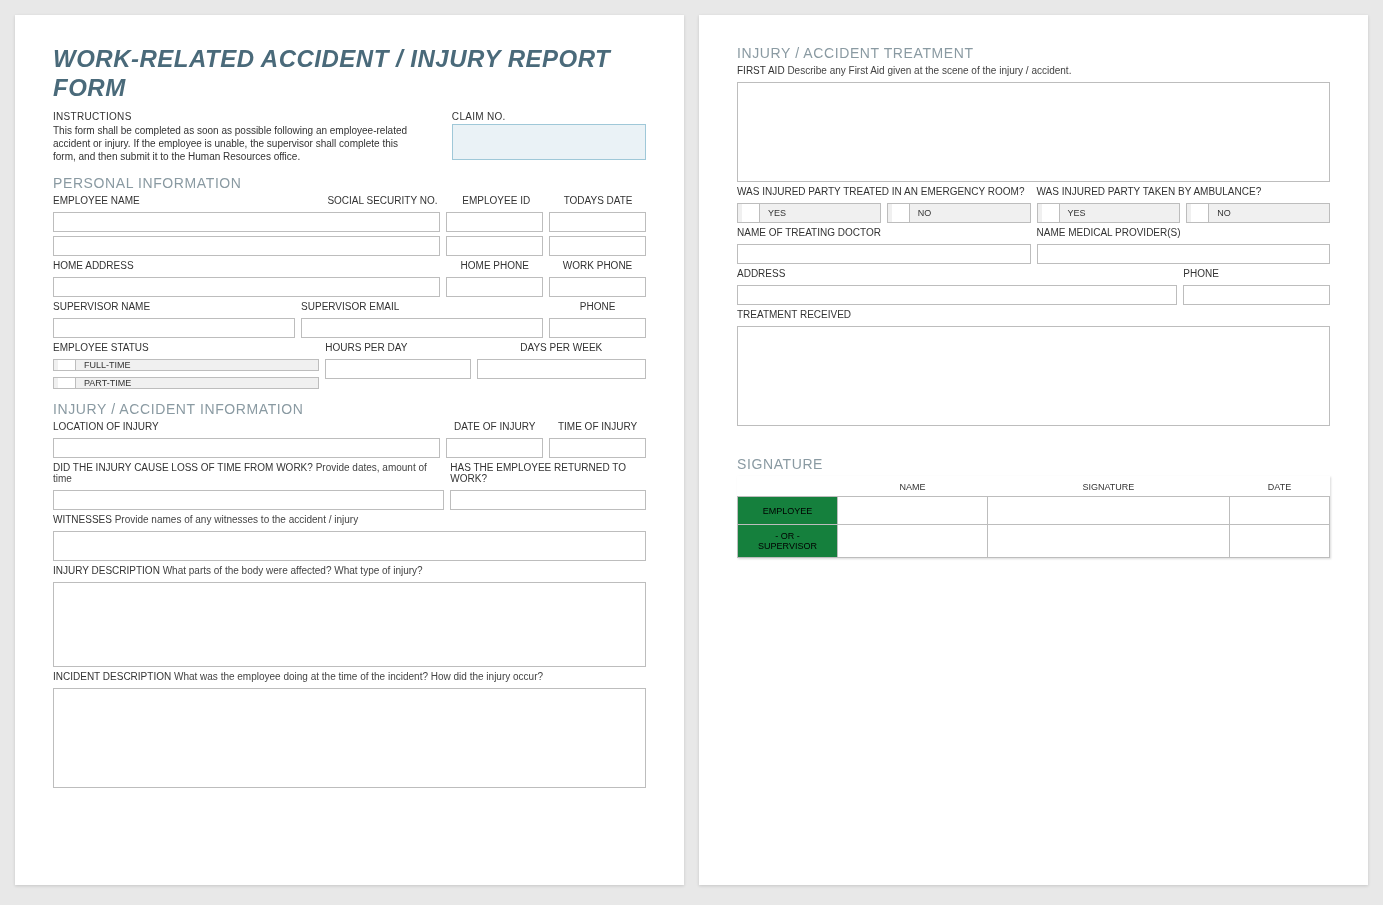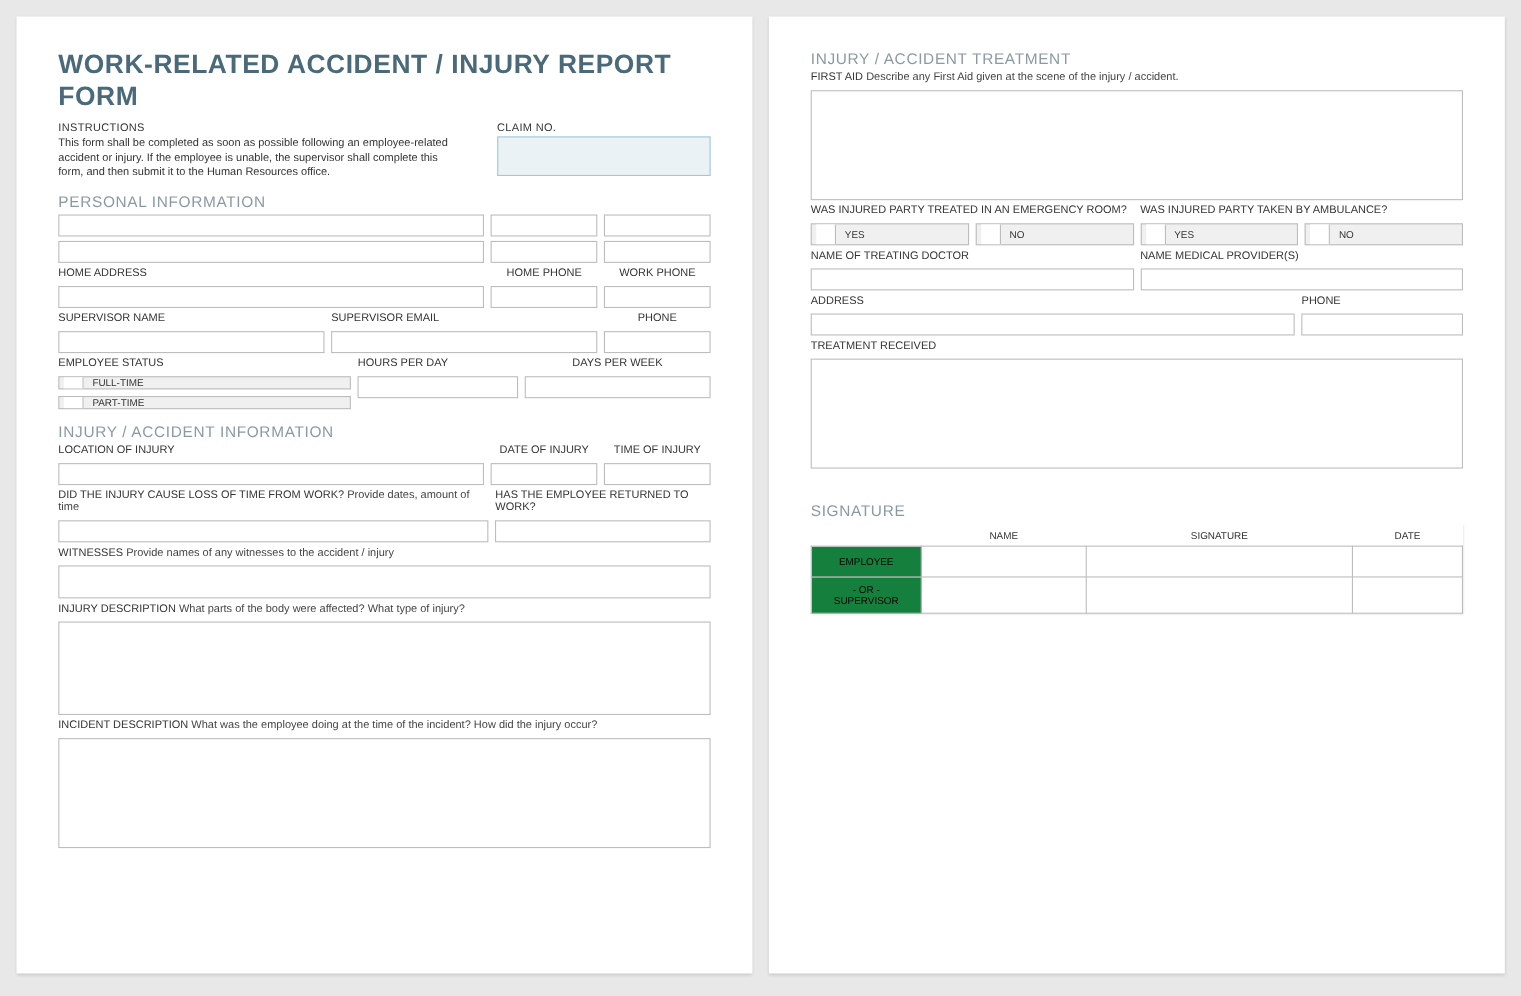--- a/index.html
+++ b/index.html
@@ -18,20 +18,21 @@
     width: 680px;
     height: 870px;
   }
   .title {
     color: #4a6a7a;
     font-size: 24px;
     font-weight: 600;
     letter-spacing: 0.5px;
     line-height: 1.2;
     margin-bottom: 8px;
+    font-style: italic;
   }
   .instructions-row { display: flex; gap: 30px; margin-bottom: 10px; }
   .instructions-col { flex: 1.9; }
   .claim-col { flex: 1; }
   .label-sm {
     font-size: 10px;
     color: #333;
     letter-spacing: 0.3px;
     display: block;
     margin-bottom: 2px;
@@ -137,20 +138,34 @@
       <div class="body-text">This form shall be completed as soon as possible following an employee-related accident or injury. If the employee is unable, the supervisor shall complete this form, and then submit it to the Human Resources office.</div>
     </div>
     <div class="claim-col">
       <span class="label-sm">CLAIM NO.</span>
       <div class="input-blue"></div>
     </div>
   </div>
 
   <div class="section-head">PERSONAL INFORMATION</div>
 
+  <div class="row">
+    <div style="flex:2.2">
+        <span class="label-med">EMPLOYEE NAME</span>
+      </div>
+    <div style="flex:1;text-align:center">
+        <span class="label-med">SOCIAL SECURITY NO.</span>
+      </div>
+    <div style="flex:0.8;text-align:center">
+        <span class="label-med">EMPLOYEE ID</span>
+      </div>
+    <div style="flex:0.8;text-align:center">
+        <span class="label-med">TODAYS DATE</span>
+      </div>
+  </div>
   <div class="row">
     <div style="flex:3.2">
         <div class="input-box"></div>
       </div>
     <div style="flex:0.8">
         <div class="input-box"></div>
       </div>
     <div style="flex:0.8">
         <div class="input-box"></div>
       </div>

